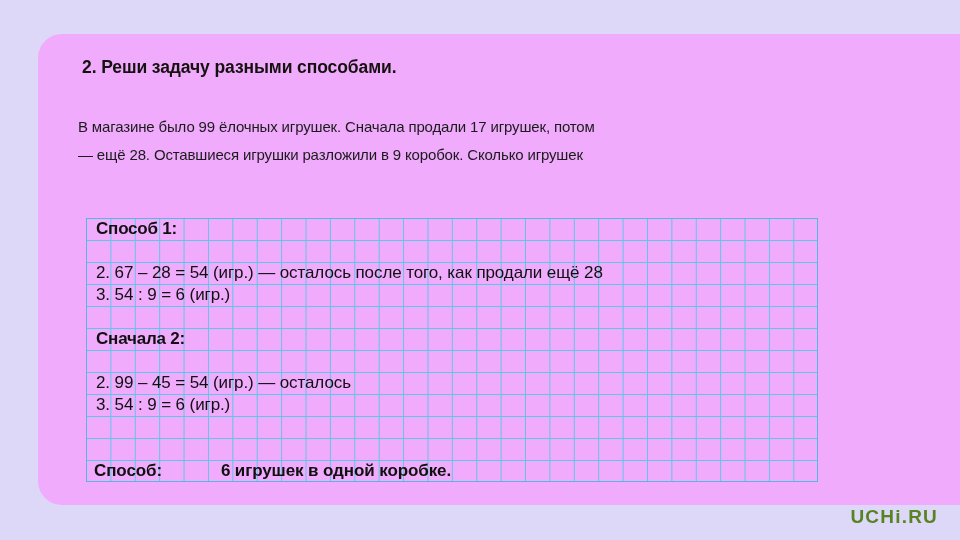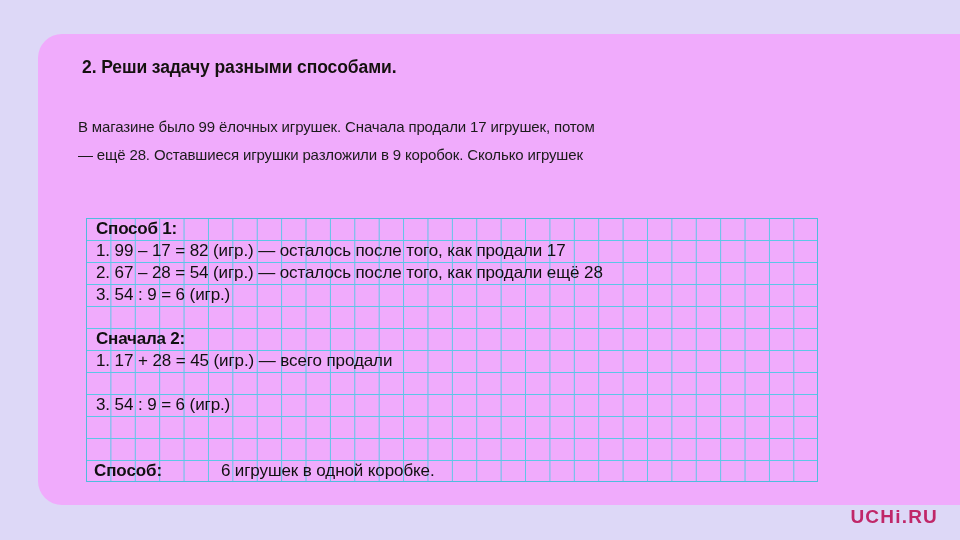--- a/index.html
+++ b/index.html
@@ -95,32 +95,32 @@
     font-weight: bold;
     letter-spacing: -0.2px;
   }
   .gline.answer {
     left: 8px;
   }
   .gline .ans-label {
     font-weight: bold;
   }
   .gline .ans-text {
-    font-weight: normal;
+    font-weight: bold;
     padding-left: 45px;
   }
 
   
   .logo {
     position: absolute;
     right: 22px;
     bottom: 12px;
     font-size: 19px;
     font-weight: bold;
-    color: #be185d;
+    color: #4d7c0f;
     letter-spacing: 1.2px;
     opacity: 0.92;
   }
 </style>
 </head>
 <body>
 
 <div id="stage">
 
   <div class="card">
@@ -133,30 +133,29 @@
     </div>
 
     <div class="grid-wrap">
       <div class="grid-lines"></div>
       <div class="grid-border"></div>
 
       <div class="grid-text">
 
         <div class="gline bold" style="top:0px">Способ 1:</div>
 
-        <div class="gline" style="top:22px">1. 99 – 17 = 82  (игр.) — осталось после того, как продали 17</div>
 
         <div class="gline" style="top:44px">2. 67 – 28 = 54  (игр.) — осталось после того, как продали ещё 28</div>
 
         <div class="gline" style="top:66px">3. 54 : 9 = 6 (игр.)</div>
 
         <div class="gline bold" style="top:110px">Сначала 2:</div>
 
-        <div class="gline" style="top:132px">1. 17 + 28 = 45  (игр.) — всего продали</div>
 
+        <div class="gline" style="top:154px">2. 99 – 45 = 54  (игр.) — осталось</div>
 
         <div class="gline" style="top:176px">3. 54 : 9 = 6 (игр.)</div>
 
         <div class="gline answer" style="top:242px">
           <span class="ans-label">Способ:</span><span>&nbsp;&nbsp; </span><span class="ans-text">6 игрушек в одной коробке.</span>
         </div>
 
       </div>
     </div>
 

